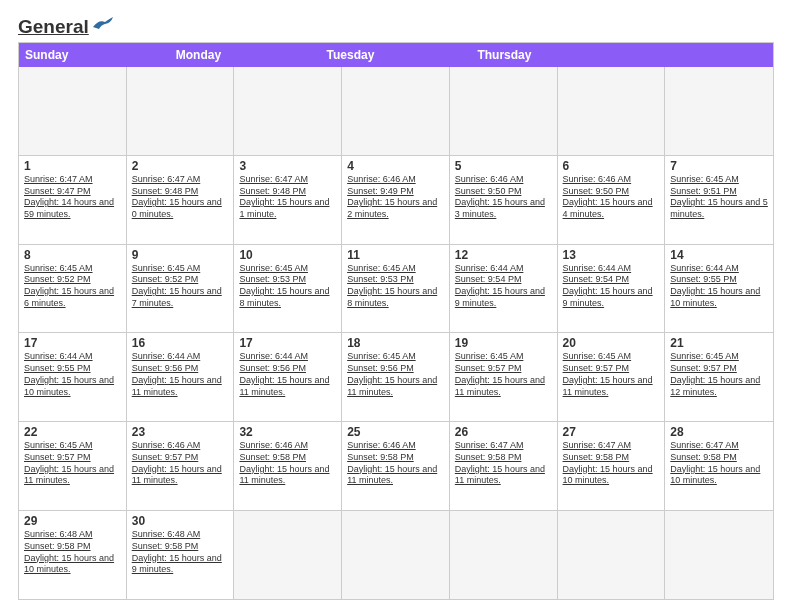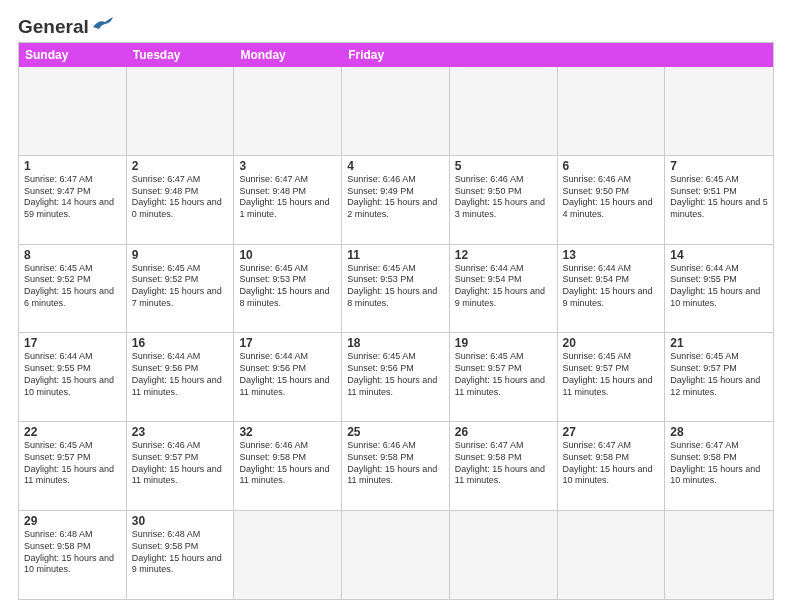--- a/index.html
+++ b/index.html
@@ -41,22 +41,22 @@
       color: #555;
     }
     .calendar {
       flex: 1;
       display: flex;
       flex-direction: column;
       border: 1px solid #ccc;
     }
     .day-headers {
       display: grid;
-      grid-template-columns: repeat(7, 1fr);
-      background: #d946ef;
+      grid-template-columns: repeat(5, 1fr);
+      background: #8b5cf6;
     }
     .day-header {
       color: #fff;
       font-size: 12px;
       font-weight: bold;
       padding: 5px 6px;
       text-align: left;
     }
     .calendar-body {
       flex: 1;
@@ -91,48 +91,49 @@
       font-size: 12px;
       font-weight: bold;
       color: #333;
       display: block;
       margin-bottom: 1px;
     }
     .day-info {
       font-size: 9px;
       color: #333;
       line-height: 1.35;
+      text-decoration: underline;
     }
   </style>
 </head>
 <body>
 
 <div class="page">
   <div class="header">
     <div class="logo">
       <div style="display:flex;align-items:center;">
-        <span style="font-size:19px;font-weight:bold;color:#333;">General</span>
+        <span style="font-size:19px;font-weight:bold;color:#333;text-decoration:underline;">General</span>
         <svg width="22" height="14" viewBox="0 0 22 14" style="margin-left:2px;margin-top:-6px;">
           <path d="M2,10 Q8,2 14,5 Q18,2 22,0 Q20,6 14,7 Q10,8 8,12 Z" fill="#2e6da4"></path>
         </svg>
       </div>
       <span style="font-size:19px;font-weight:bold;color:#2e6da4;margin-top:-4px;"></span>
     </div>
     <div class="title-block">
       <div class="month-title"></div>
       <div class="location"></div>
     </div>
   </div>
 
   <div class="calendar">
     <div class="day-headers">
     <div class="day-header">Sunday</div>
+        <div class="day-header">Monday</div>
         <div class="day-header">Tuesday</div>
-        <div class="day-header">Monday</div>
-        <div class="day-header">Friday</div>
+        <div class="day-header">Thursday</div>
       </div>
     <div class="calendar-body">
     <div class="week-row">
           <div class="day-cell empty"></div>
           <div class="day-cell empty"></div>
           <div class="day-cell empty"></div>
           <div class="day-cell empty"></div>
           <div class="day-cell empty"></div>
           <div class="day-cell empty"></div>
           <div class="day-cell empty"></div>

